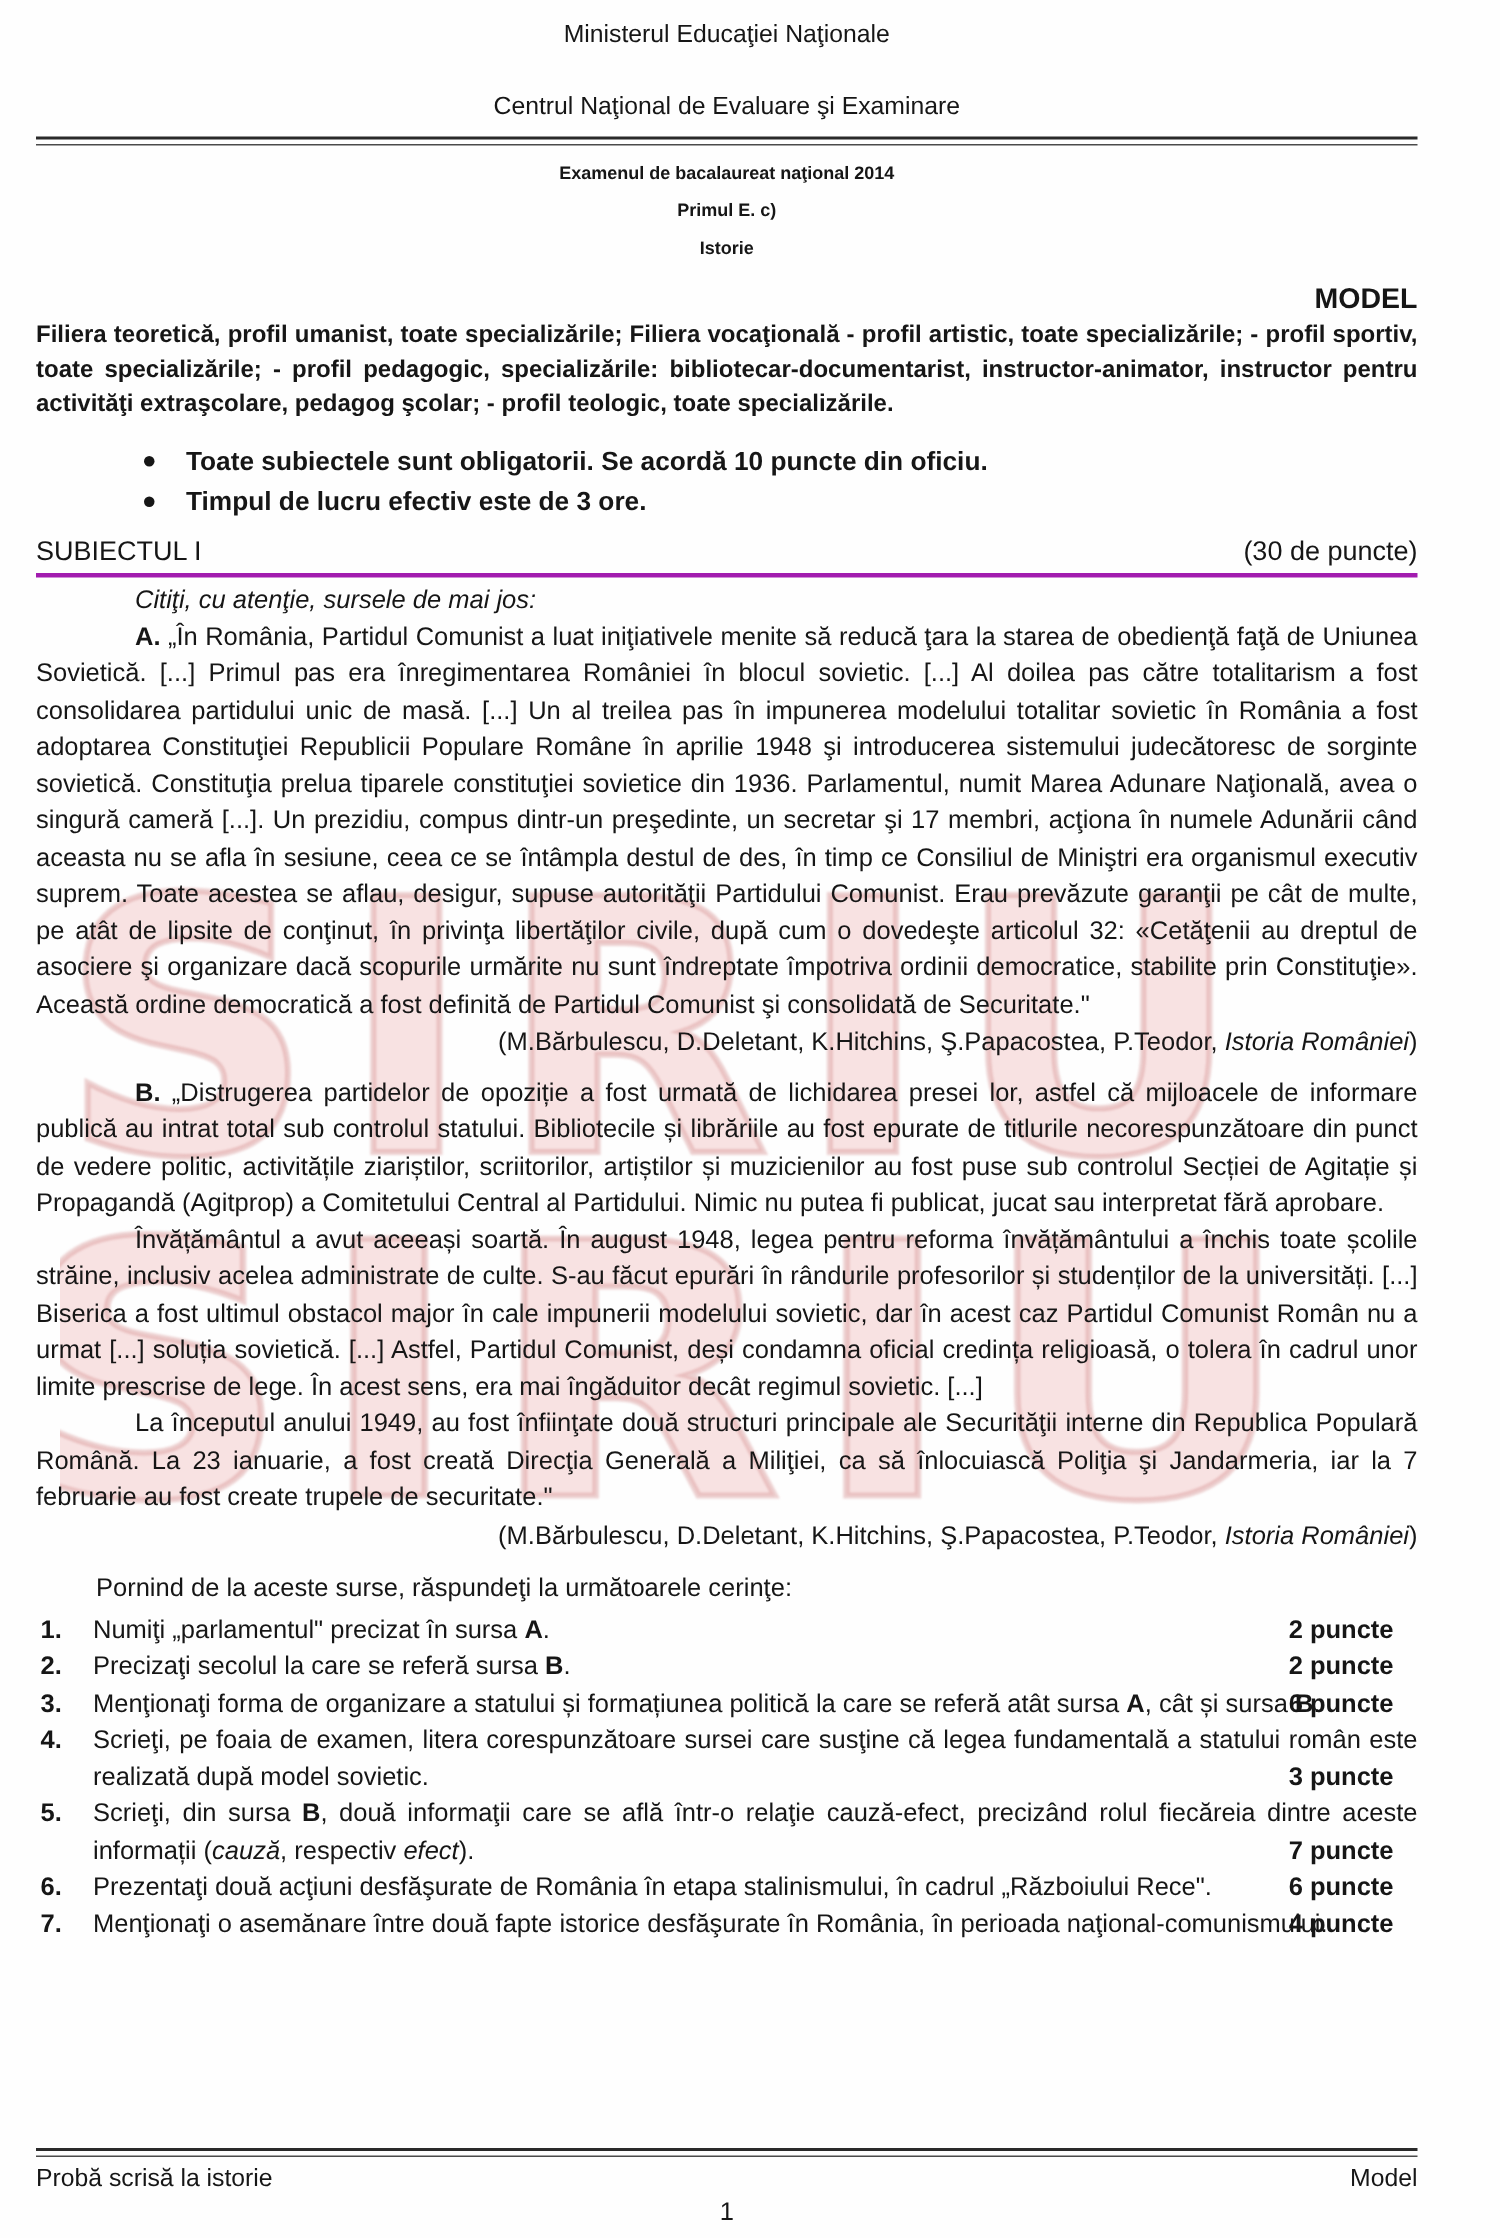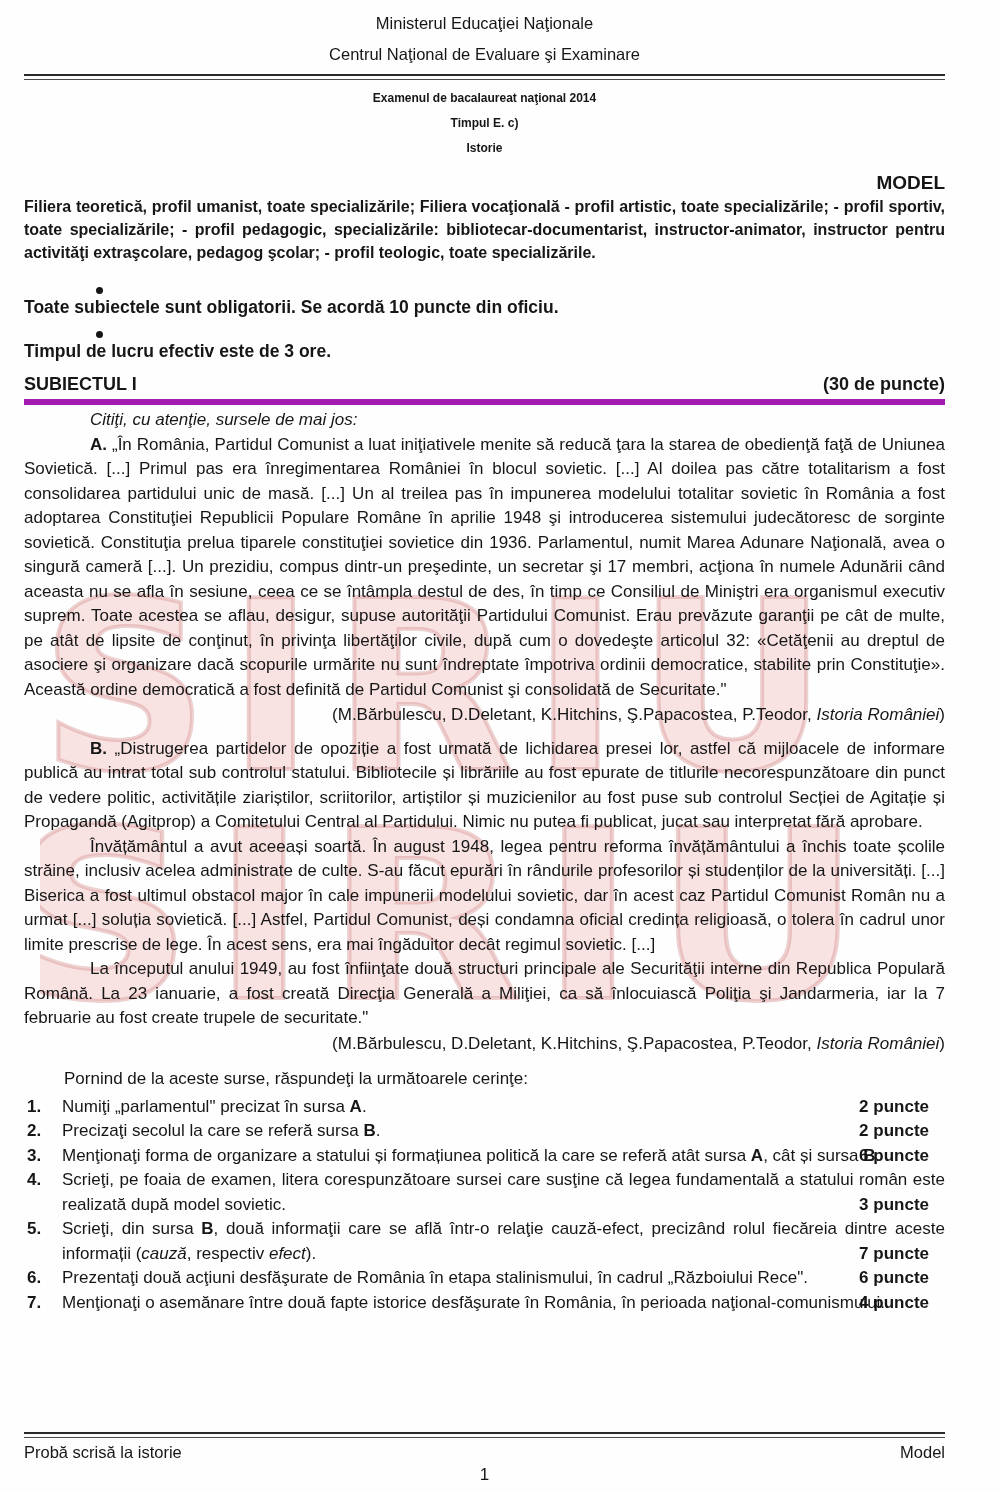--- a/index.html
+++ b/index.html
@@ -12,30 +12,30 @@
     font-family:"Liberation Sans","DejaVu Sans",sans-serif;
     font-size:17px;line-height:24.5px;
     box-sizing:border-box;
     padding:8px 55px 0 24px;
     overflow:hidden;
   }
   .center{text-align:center;}
   .b{font-weight:700;}
   .i{font-style:italic;}
   .header-line{font-size:16.5px;line-height:22px;margin-top:4px;}
-  .header-line + .header-line{margin-top:9px;}
+  .header-line + .header-line{margin-top:26px;}
   .rule-double{margin-top:9px;border-top:2px solid #2a2a2a;border-bottom:1px solid #4a4a4a;height:3px;}
   .title-line{font-size:12px;line-height:25px;font-weight:700;}
   .title-block{margin-top:6px;}
   .model{ text-align:right;font-size:19px;font-weight:700;margin-top:10px;line-height:24px;}
   .filiera{margin-top:0;font-weight:700;font-size:16px;line-height:23px;text-align:justify;}
   .notes{margin-top:13px;}
-  .note-row{display:flex;align-items:flex-start;font-weight:700;font-size:17.5px;line-height:27px;flex-direction:column;}
+  .note-row{display:flex;align-items:flex-start;font-weight:700;font-size:17.5px;line-height:27px;}
   .note-dot{flex:0 0 auto;width:7px;height:7px;border-radius:50%;background:#161616;margin:10px 21px 0 72px;}
-  .subject-row{display:flex;justify-content:space-between;margin-top:7px;padding-bottom:2px;border-bottom:6px solid #a21caf;font-weight:700;font-size:18px;line-height:25px;}
+  .subject-row{display:flex;justify-content:space-between;margin-top:7px;padding-bottom:2px;border-bottom:3px solid #a21caf;font-weight:400;font-size:18px;line-height:25px;}
   .intro{ text-indent:66px;margin-top:3px;font-style:italic;}
   .para{text-align:justify;}
   .para.indent{text-indent:66px;}
   .attr{text-align:right;margin:1px 0 9px 0;}
   .tasks-intro{margin:11px 0 3px 40px;}
   .q{position:relative;padding-left:38px;text-align:justify;}
   .q .qnum{position:absolute;left:3px;top:0;font-weight:700;}
   .q .qpts{position:absolute;right:16px;bottom:0;font-weight:700;}
   
   .watermark{
@@ -69,21 +69,21 @@
 
   <div class="content">
 
     <div class="header-line center">Ministerul Educaţiei Naţionale</div>
     <div class="header-line center">Centrul Naţional de Evaluare şi Examinare</div>
 
     <div class="rule-double"></div>
 
     <div class="title-block">
       <div class="title-line center">Examenul de bacalaureat naţional 2014</div>
-      <div class="title-line center">Timpul E. c)</div>
+      <div class="title-line center">Primul E. c)</div>
       <div class="title-line center">Istorie</div>
     </div>
 
     <div class="model">MODEL</div>
 
     <div class="filiera">Filiera teoretică, profil umanist, toate specializările; Filiera vocaţională - profil artistic, toate specializările; - profil sportiv, toate specializările; - profil pedagogic, specializările: bibliotecar-documentarist, instructor-animator, instructor pentru activităţi extraşcolare, pedagog şcolar; - profil teologic, toate specializările.</div>
 
     <div class="notes">
       <div class="note-row">
         <span class="note-dot"></span>

